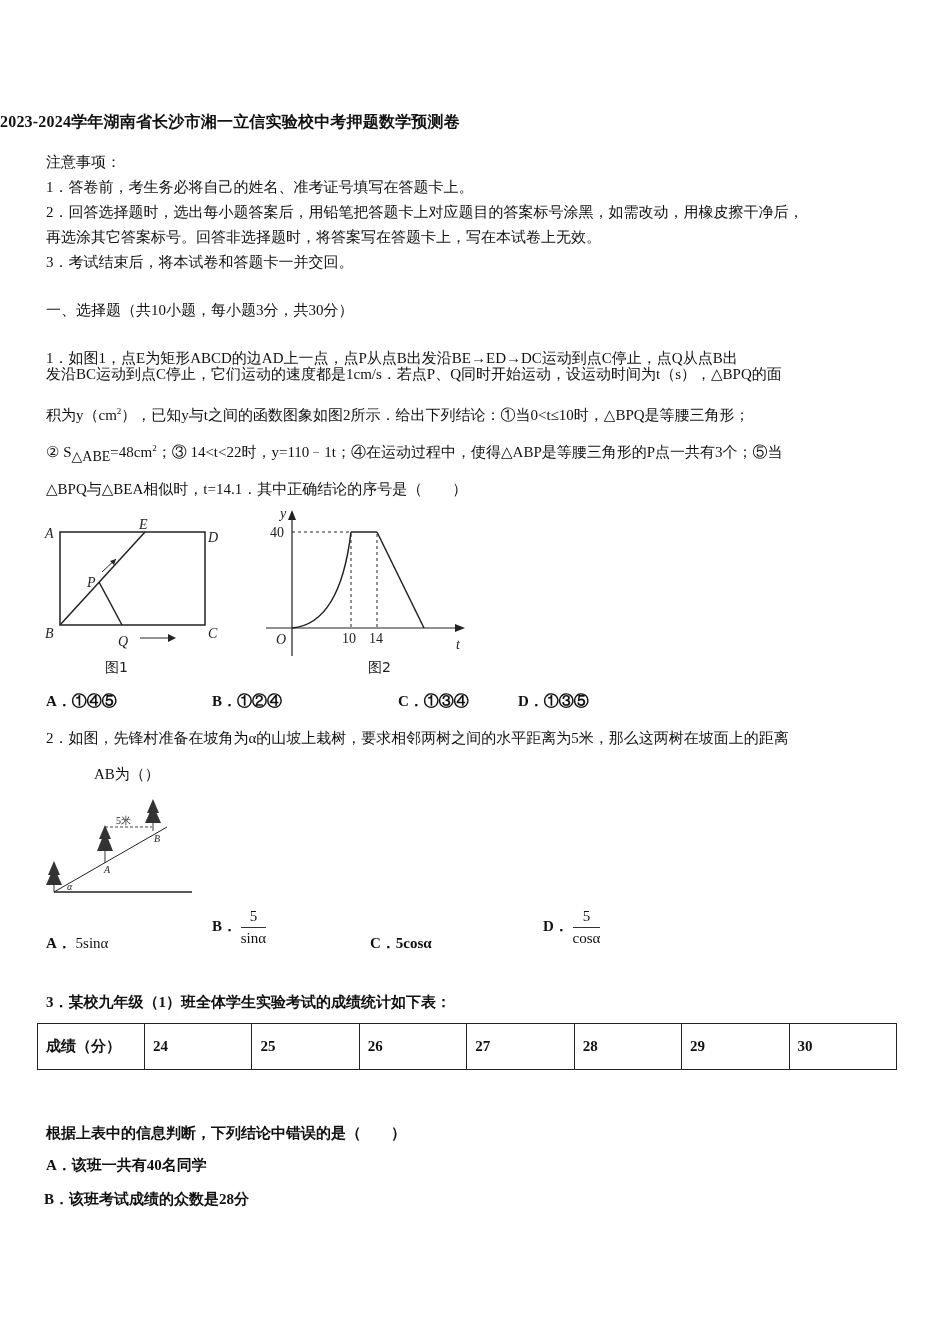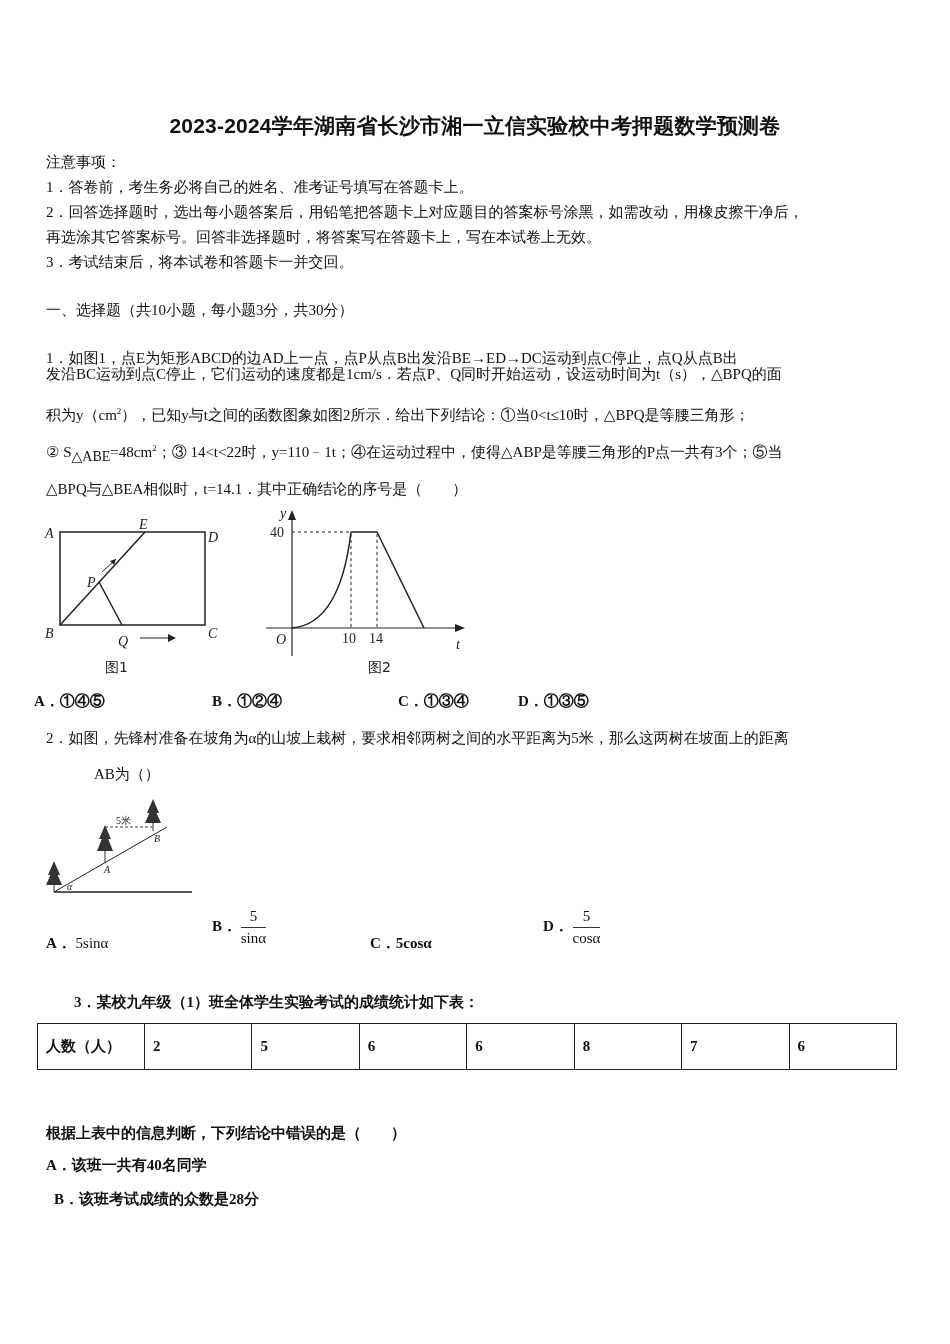--- a/index.html
+++ b/index.html
@@ -1,20 +1,20 @@
 <!DOCTYPE html>
 <html><head>
 <meta charset="utf-8">
 <style>
   html, body { margin:0; padding:0; background:#ffffff; }
   body { width:950px; height:1344px; position:relative; overflow:hidden;
          font-family:"Liberation Serif","DejaVu Serif",serif; color:#111; }
   .abs { position:absolute; }
-  .title { left:0; width:950px; top:112px; text-align:center; font-family:Liberation Sans, sans-serif;
-           font-weight:bold; font-size:21px; letter-spacing:0.2px; }
+  .title { left:0; width:950px; top:112px; font-family:Liberation Serif, serif;
+           font-weight:bold; font-size:16px; letter-spacing:0.2px; }
   .line { position:absolute; left:46px; font-size:15px; line-height:20px; white-space:nowrap; }
   .bold { font-weight:bold; }
   .opt { position:absolute; font-size:15px; font-weight:bold; white-space:nowrap; }
   sup { font-size:9px; }
   sub { font-size:14px; }
   .frac { display:inline-block; text-align:center; vertical-align:middle; font-weight:normal; }
   .frac .num { display:block; border-bottom:1px solid #333; padding:0 4px 2px; }
   .frac .den { display:block; padding-top:2px; }
   table.scores { position:absolute; left:37px; top:1023px; width:860px; border-collapse:collapse; }
   table.scores td { border:1.5px solid #222; height:45px; padding:0 8px; font-size:15px; font-weight:bold; vertical-align:middle; }
@@ -80,21 +80,21 @@
     <text x="18" y="12" font-style="italic">y</text>
     <text x="8" y="31">40</text>
     <text x="14" y="138" font-style="italic">O</text>
     <text x="80" y="137">10</text>
     <text x="107" y="137">14</text>
     <text x="194" y="143" font-style="italic">t</text>
   </g>
   <text x="106" y="166" font-family="DejaVu Sans, sans-serif" font-size="14" fill="#222">图2</text>
 </svg>
 
-<div class="opt" style="left:34px;top:692px;"><span>A．</span><span>①④⑤</span></div>
+<div class="opt" style="left:46px;top:692px;"><span>A．</span><span>①④⑤</span></div>
 <div class="opt" style="left:212px;top:692px;"><span>B．</span><span>①②④</span></div>
 <div class="opt" style="left:378px;top:692px;margin-left:20px;"><span>C．</span><span>①③④</span></div>
 <div class="opt" style="left:518px;top:692px;"><span>D．</span><span>①③⑤</span></div>
 
 <div class="line" style="top:728px;">2．如图，先锋村准备在坡角为α的山坡上栽树，要求相邻两树之间的水平距离为5米，那么这两树在坡面上的距离</div>
 <div class="line" style="top:764px;margin-left:48px;">AB为（）</div>
 
 <svg class="abs" style="left:42px;top:795px;" width="155" height="105">
   <line x1="12" y1="97" x2="150" y2="97" stroke="#222" stroke-width="1.5"></line>
   <line x1="12" y1="97" x2="125" y2="32" stroke="#222" stroke-width="1"></line>
@@ -120,32 +120,32 @@
     <text x="112" y="47" font-style="italic">B</text>
     <text x="25" y="95" font-style="italic">α</text>
   </g>
 </svg>
 
 <div class="opt" style="left:46px;top:934px;"><span>A．</span> <span style="font-weight:normal;">5sinα</span></div>
 <div class="opt" style="left:212px;top:908px;"><span>B．</span> <span class="frac"><span class="num">5</span><span class="den">sinα</span></span></div>
 <div class="opt" style="left:370px;top:934px;"><span>C．</span><span>5cosα</span></div>
 <div class="opt" style="left:543px;top:908px;"><span>D．</span> <span class="frac"><span class="num">5</span><span class="den">cosα</span></span></div>
 
-<div class="line bold" style="top:992px;margin-left:28px;">3．某校九年级（1）班全体学生实验考试的成绩统计如下表：</div>
+<div class="line bold" style="top:992px;">3．某校九年级（1）班全体学生实验考试的成绩统计如下表：</div>
 
 <table class="scores">
   <tbody>
-  <tr>
-    <td class="hdr">人数（人）</td>
-    <td>2</td>
-    <td>5</td>
-    <td>6</td>
-    <td>6</td>
-    <td>8</td>
-    <td>7</td>
-    <td>6</td>
+      <tr>
+    <td class="hdr">成绩（分）</td>
+    <td>24</td>
+    <td>25</td>
+    <td>26</td>
+    <td>27</td>
+    <td>28</td>
+    <td>29</td>
+    <td>30</td>
   </tr>
 </tbody>
   </table>
 
 <div class="line bold" style="top:1123px;">根据上表中的信息判断，下列结论中错误的是（　　）</div>
 <div class="opt" style="left:46px;top:1156px;"><span>A．</span><span>该班一共有40名同学</span></div>
-<div class="opt" style="left:54px;top:1190px;"><span>B．</span><span>该班考试成绩的众数是28分</span></div>
+<div class="opt" style="left:44px;top:1190px;"><span>B．</span><span>该班考试成绩的众数是28分</span></div>
 
 </body></html>

